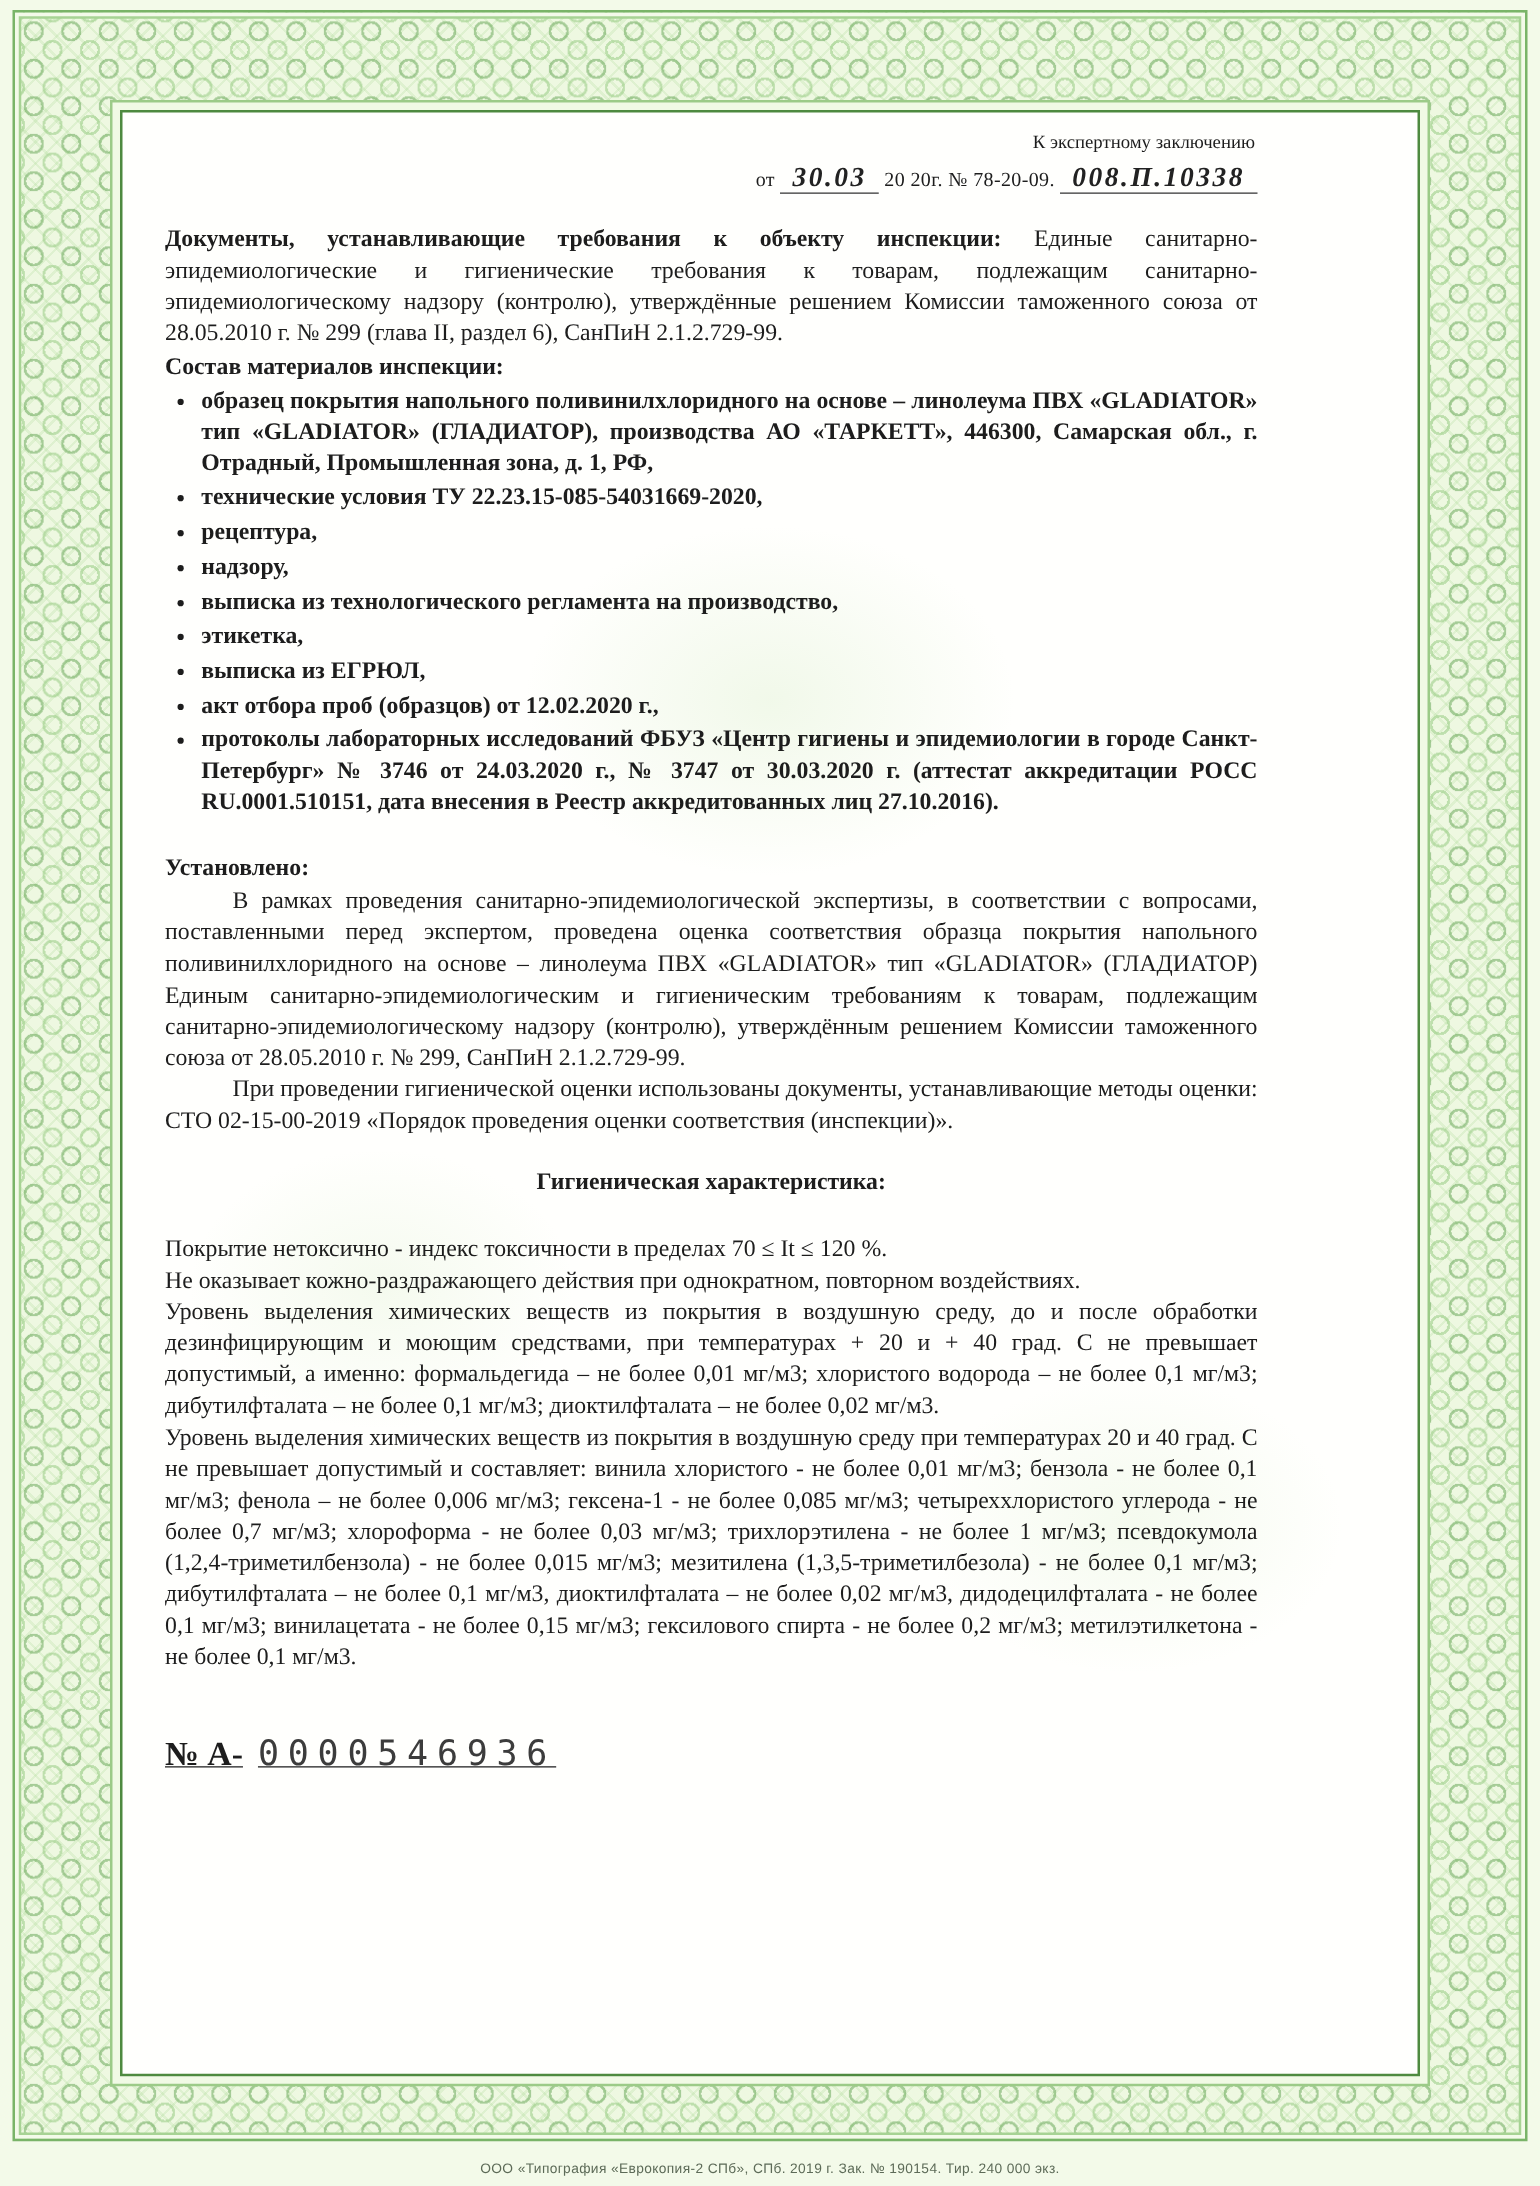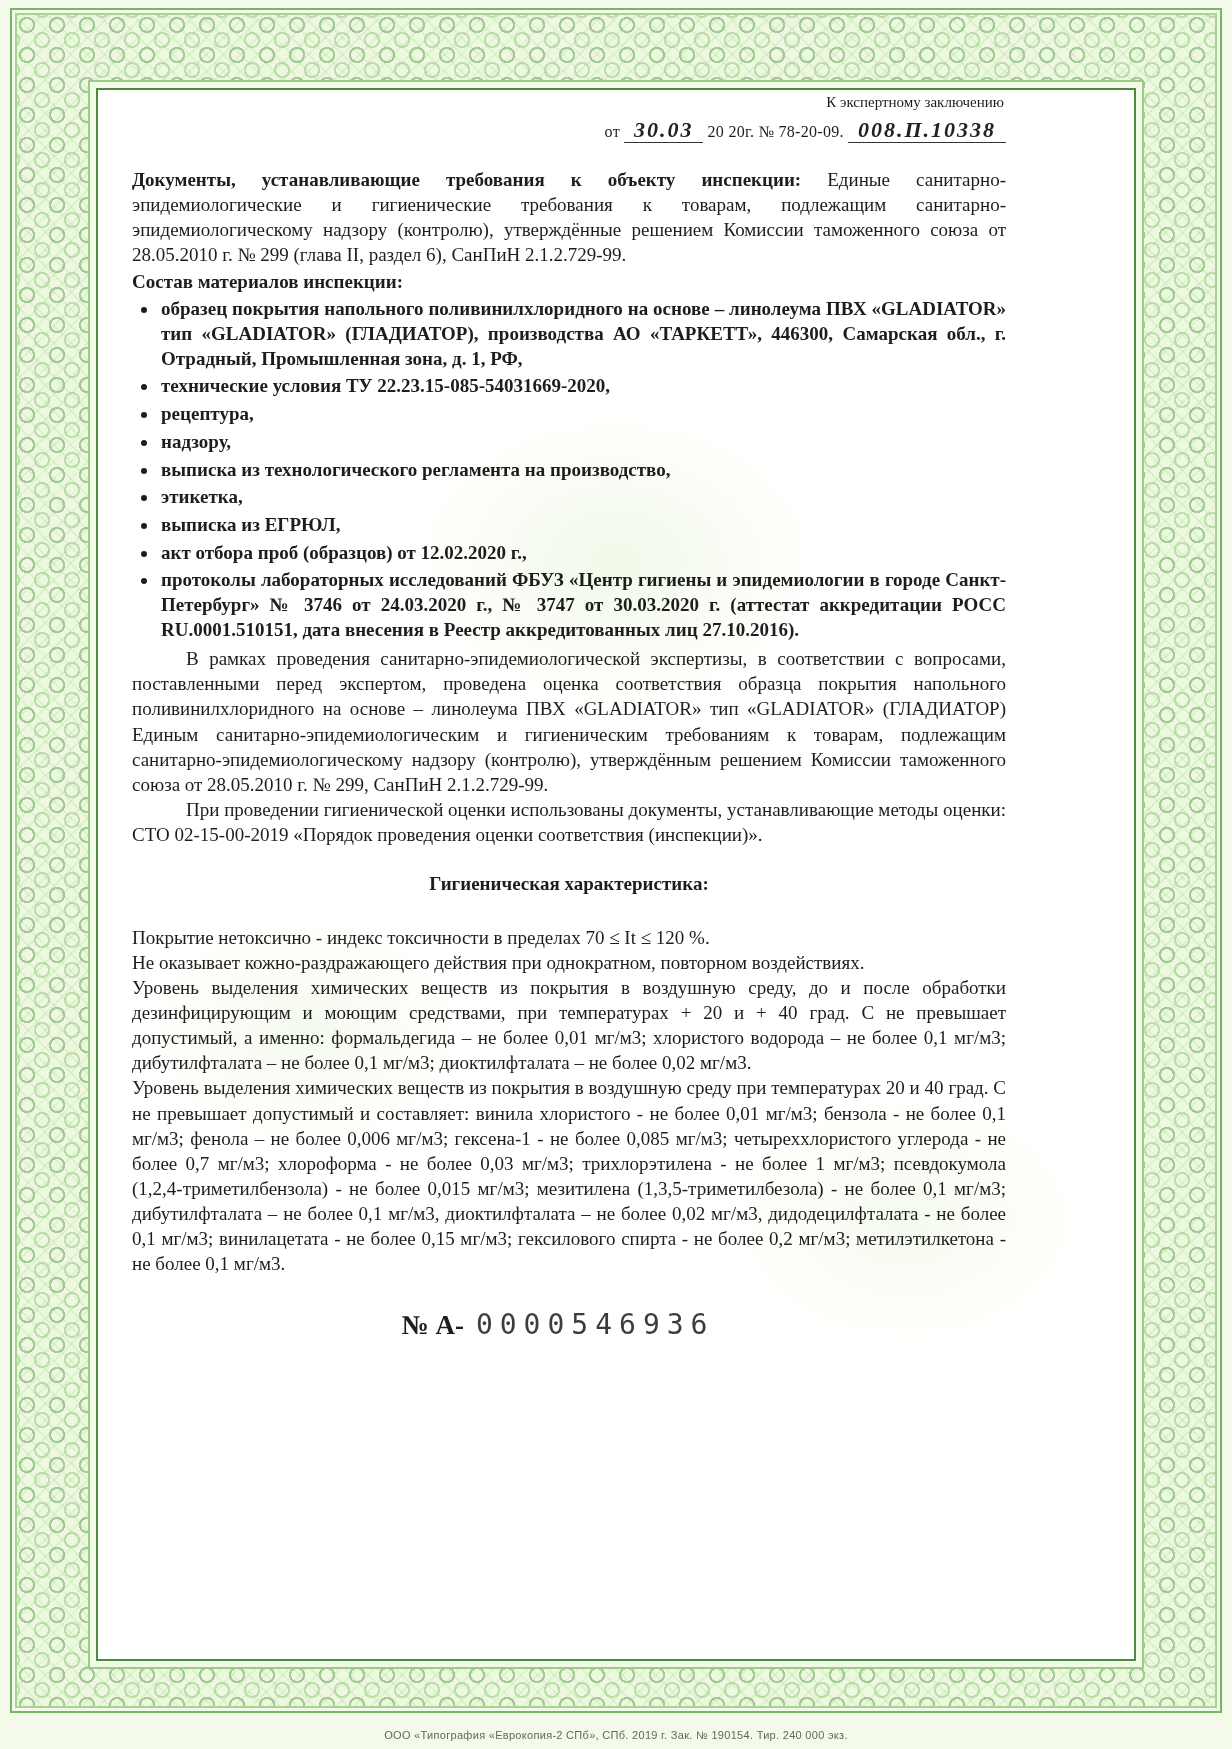--- a/index.html
+++ b/index.html
@@ -30,21 +30,21 @@
   .sheet {
     position:absolute; left:96px; top:88px; right:96px; bottom:88px;
     box-sizing:border-box;
     background-color:#fffffd;
     background-image:
       radial-gradient(ellipse 280px 200px at 50% 30%, rgba(205,232,183,0.28), rgba(255,255,255,0) 70%),
       radial-gradient(ellipse 220px 160px at 20% 60%, rgba(208,234,186,0.22), rgba(255,255,255,0) 70%),
       radial-gradient(ellipse 240px 170px at 78% 72%, rgba(208,234,186,0.22), rgba(255,255,255,0) 70%);
     border:2px solid #4e8a3f;
     box-shadow: 0 0 0 6px #f1fae5, 0 0 0 8px #9ccb88;
-    padding:4px 128px 18px 34px;
+    padding:16px 128px 18px 34px;
     overflow:hidden;
   }
   .head-note { text-align:right; font-size:15px; padding-right:2px; }
   .ref-line { text-align:right; font-size:16px; margin-top:6px; margin-bottom:24px; white-space:nowrap; }
   .ref-line .plain { letter-spacing:0.3px; }
   .hand {
     font-weight:bold; font-style:italic; font-size:22px;
     border-bottom:1.5px solid #333; padding:0 10px;
     letter-spacing:2px; color:#222;
   }
@@ -52,21 +52,21 @@
   .b-lead { font-weight:bold; }
   .heading { font-weight:bold; font-size:19px; line-height:1.32; margin:2px 0 1px 0; }
   .mt { margin-top:28px; }
   ul.materials { margin:2px 0 4px 0; padding-left:27px;font-weight:bold; }
   ul.materials li {
     font-size:19px; line-height:1.3; text-align:justify;
     margin:3px 0; padding-left:2px;
   }
   .indent { text-indent:54px; }
   .center-head { text-align:center; font-weight:bold; font-size:19px; margin:26px 0 30px 0; }
-  .serial { text-align:center; margin-top:32px; padding-right:22px; white-space:nowrap; }
+  .serial { text-align:left; margin-top:48px; padding-right:22px; white-space:nowrap;text-decoration:underline; }
   .serial-prefix { font-weight:bold; font-size:27px; }
   .serial-digits {
     font-family:"DejaVu Sans Mono", monospace;
     font-size:28px; letter-spacing:7px; margin-left:12px; color:#3c3c3c;
   }
   .footer { text-align:right; font-size:15px; line-height:1.55; margin-top:56px; padding-right:2px; }
   .printline {
     position:absolute; left:0; bottom:8px; width:100%;
     text-align:center; font-size:11px; color:#5d6b58;
     font-family:"Liberation Sans", sans-serif; letter-spacing:0.3px;
@@ -99,20 +99,21 @@
       <li>технические условия ТУ 22.23.15-085-54031669-2020,</li>
       <li>рецептура,</li>
       <li>надзору,</li>
       <li>выписка из технологического регламента на производство,</li>
       <li>этикетка,</li>
       <li>выписка из ЕГРЮЛ,</li>
       <li>акт отбора проб (образцов) от 12.02.2020 г.,</li>
       <li>протоколы лабораторных исследований ФБУЗ «Центр гигиены и эпидемиологии в городе Санкт-Петербург» № 3746 от 24.03.2020 г.,  № 3747 от 30.03.2020 г.  (аттестат аккредитации РОСС RU.0001.510151, дата внесения в Реестр аккредитованных лиц 27.10.2016).</li>
     </ul>
 
+    <p class="heading mt">Установлено:</p>
     <p class="para indent">В рамках проведения санитарно-эпидемиологической экспертизы, в соответствии с вопросами, поставленными перед экспертом, проведена оценка соответствия образца покрытия напольного поливинилхлоридного на основе – линолеума ПВХ «GLADIATOR» тип «GLADIATOR» (ГЛАДИАТОР) Единым санитарно-эпидемиологическим и гигиеническим требованиям к товарам, подлежащим санитарно-эпидемиологическому надзору (контролю), утверждённым решением Комиссии таможенного союза от 28.05.2010 г. № 299, СанПиН 2.1.2.729-99.</p>
     <p class="para indent">При проведении гигиенической оценки использованы документы, устанавливающие методы оценки: СТО 02-15-00-2019 «Порядок проведения оценки соответствия (инспекции)».</p>
 
     <p class="center-head">Гигиеническая характеристика:</p>
 
     <p class="para">Покрытие нетоксично - индекс токсичности в пределах 70 ≤ It ≤ 120 %.</p>
     <p class="para">Не оказывает кожно-раздражающего действия при однократном, повторном воздействиях.</p>
     <p class="para">Уровень выделения химических веществ из покрытия в воздушную среду, до и после обработки дезинфицирующим и моющим средствами, при температурах + 20 и + 40 град. С не превышает допустимый, а именно: формальдегида – не более 0,01 мг/м3; хлористого водорода – не более 0,1 мг/м3; дибутилфталата – не более 0,1 мг/м3; диоктилфталата – не более 0,02 мг/м3.</p>
     <p class="para">Уровень выделения химических веществ из покрытия в воздушную среду при температурах 20 и 40 град. С не превышает допустимый и составляет: винила хлористого - не более 0,01 мг/м3; бензола - не более 0,1 мг/м3; фенола – не более 0,006 мг/м3; гексена-1 - не более 0,085 мг/м3; четыреххлористого углерода - не более 0,7 мг/м3; хлороформа - не более 0,03 мг/м3; трихлорэтилена - не более 1 мг/м3; псевдокумола (1,2,4-триметилбензола) - не более 0,015 мг/м3; мезитилена (1,3,5-триметилбезола) - не более 0,1 мг/м3; дибутилфталата – не более 0,1 мг/м3, диоктилфталата – не более 0,02 мг/м3, дидодецилфталата - не более 0,1 мг/м3; винилацетата - не более 0,15 мг/м3; гексилового спирта - не более 0,2 мг/м3; метилэтилкетона - не более 0,1 мг/м3.</p>
 

